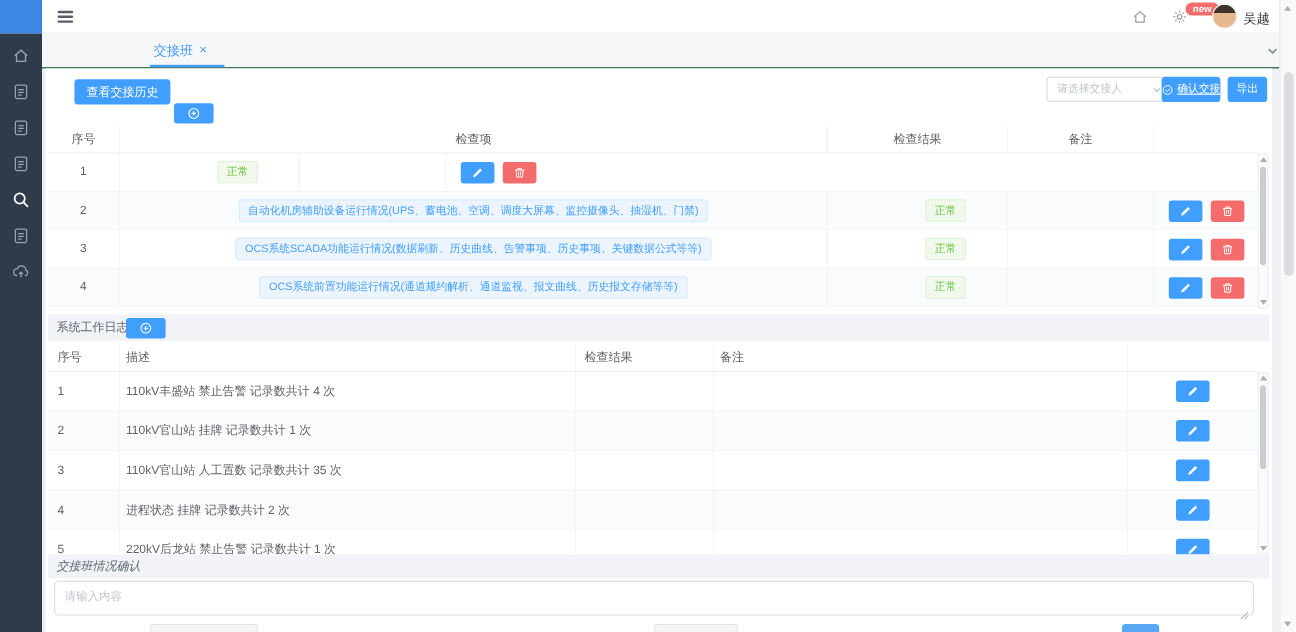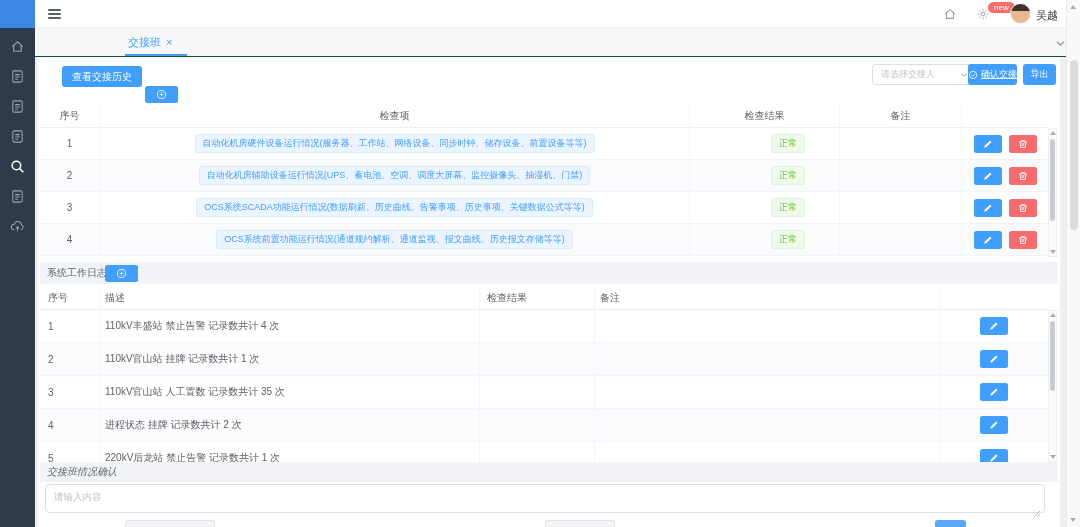--- a/index.html
+++ b/index.html
@@ -16,21 +16,21 @@
   .side-ic.active { color:#ffffff; }
   .side-ic.active svg { width:17px; height:17px; }
 
   .topbar { position:absolute; left:35px; top:0; width:1031px; height:28px; background:#ffffff;
     border-bottom:1px solid #f1f1f1; }
   .hamburger { position:absolute; left:13px; top:9px; width:13px; height:10px; cursor:pointer; }
   .hamburger i { display:block; height:1.5px; background:#5a5e66; margin-bottom:2.5px; border-radius:1px; }
   .tb-ic { position:absolute; width:14px; height:14px; color:#9aa0a6; top:7px; cursor:pointer; }
   .tb-ic svg { width:14px; height:14px; }
   .badge-new { position:absolute; left:953px; top:2px; background:#f56c6c; color:#fff; font-size:8px;
-    line-height:11px; padding:0 6px; border-radius:7px; font-weight:normal; }
+    line-height:11px; padding:0 6px; border-radius:7px; font-weight:bold; }
   .avatar { position:absolute; left:975px; top:3px; width:21px; height:21px; border-radius:50%;
     background:linear-gradient(180deg,#3e322d 0 38%,#e8b88f 38%); border:1px solid #eee; cursor:pointer; }
   .user-name { position:absolute; left:1001px; top:8px; font-size:11px; color:#333; cursor:pointer; }
 
   .tabbar { position:absolute; left:35px; top:28px; width:1031px; height:29px; background:#f6f7f9;
     border-bottom:1px solid #14532d; }
   .tab-active { position:absolute; left:93px; top:0; height:100%; display:flex; align-items:center; gap:5px;
     color:#409eff; font-size:11px; cursor:pointer; }
   .tab-close { font-size:11px; line-height:11px; cursor:pointer; }
   .tab-underline { position:absolute; left:90px; bottom:0; width:62px; height:2.5px; background:#409eff; }
@@ -232,23 +232,20 @@
   <div class="thead t1" style="top:104px;">
     <div class="cell c1 centered">序号</div>
     <div class="cell c2 centered">检查项</div>
     <div class="cell c3 centered">检查结果</div>
     <div class="cell c4 centered">备注</div>
     <div class="cell c5"></div>
   </div>
   <div id="t1-body" class="t1">
       <div class="t-row">
         <div class="cell c1 centered">1</div>
-        <div class="cell c2 centered">
-          <span class="tag tag-blue">自动化机房硬件设备运行情况(服务器、工作站、网络设备、同步时钟、储存设备、前置设备等等)</span>
-        </div>
         <div class="cell c3 centered">
           <span class="tag tag-green">正常</span>
         </div>
         <div class="cell c4"></div>
         <div class="cell c5">
           <button class="row-btn btn-edit">
             <svg viewBox="0 0 12 12">
               <path d="M1.5 10.5l.8-2.6 6.2-6.2 1.8 1.8-6.2 6.2-2.6.8z" fill="currentColor"></path>
             </svg>
           </button>

